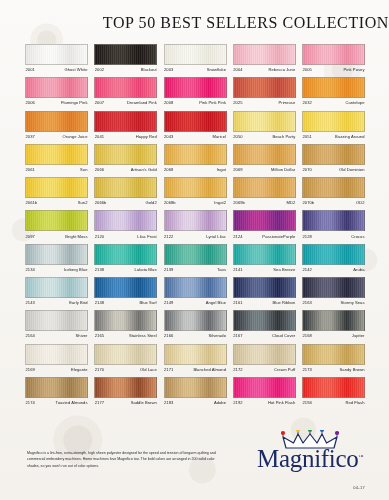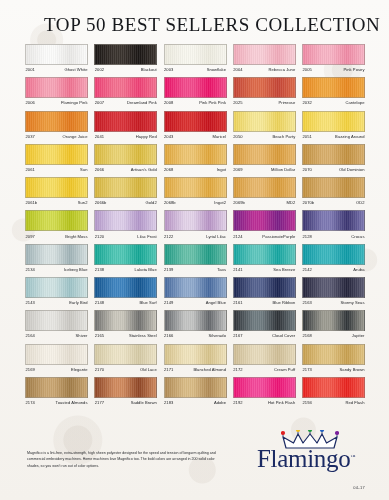--- a/index.html
+++ b/index.html
@@ -21,23 +21,23 @@
       radial-gradient(circle at 94% 52%, rgba(214,206,196,.24) 0 11px, transparent 12px),
       radial-gradient(circle at 20% 88%, rgba(212,204,194,.30) 0 14px, transparent 15px),
       radial-gradient(circle at 20% 88%, rgba(212,204,194,.22) 17px 24px, transparent 25px),
       radial-gradient(circle at 52% 94%, rgba(212,204,194,.26) 0 13px, transparent 14px),
       radial-gradient(circle at 78% 86%, rgba(212,204,194,.26) 0 12px, transparent 13px),
       linear-gradient(#fbfaf8,#f4f1ec);
     box-sizing:border-box;
   }
   .title{
     position:absolute;top:14px;left:0;right:0;
-    text-align:left;
+    text-align:right;
     font-family:"Liberation Serif", serif;
-    font-size:19px;
+    font-size:16px;
     letter-spacing:.6px;
     color:#16181c;
     font-weight:400;
     margin-left:44px;
   }
   .grid{
     position:absolute;
     left:25px;top:44px;
     width:340px;
   }
@@ -523,19 +523,19 @@
             <line x1="58" y1="8" x2="58" y2="2" stroke="#1b2a63" stroke-width="1.6"></line>
             <circle cx="58" cy="0" r="4.2" fill="#1f9b3f"></circle>
             <line x1="82" y1="8" x2="82" y2="2" stroke="#1b2a63" stroke-width="1.6"></line>
             <circle cx="82" cy="0" r="4.2" fill="#1f5fc0"></circle>
             <line x1="112" y1="14" x2="112" y2="8" stroke="#1b2a63" stroke-width="1.6"></line>
             <circle cx="112" cy="6" r="4.2" fill="#7a1f9b"></circle>
           </g>
         <path d="M10 36 L4 14 L25 26 L34 8 L44 26 L58 8 L72 26 L82 8 L91 26 L112 14 L106 36 Z" fill="#ffffff" stroke="#1b2a63" stroke-width="2.4" stroke-linejoin="round"></path>
       </svg>
       <div class="logo-word">
-        <span>Flamingo</span><span class="tm">™</span>
+        <span>Magnifico</span><span class="tm">™</span>
       </div>
     </div>
 
     <div class="pagecode">04-17</div>
   </div>
 </div>
 
 </body></html>

